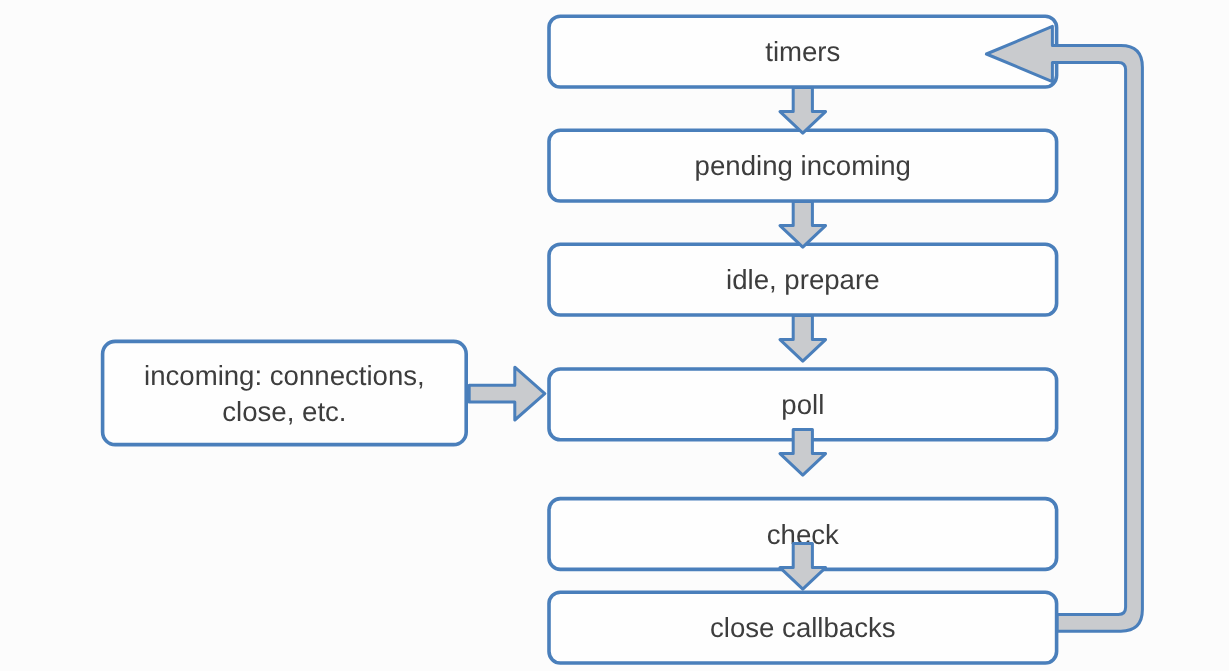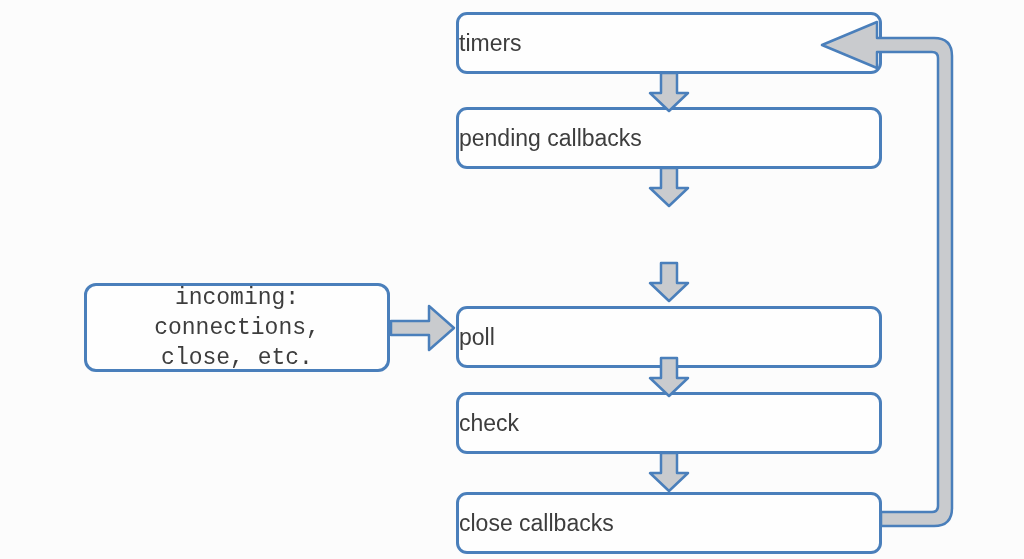--- a/index.html
+++ b/index.html
@@ -27,20 +27,21 @@
     position: absolute;
     left: 456px;
     width: 426px;
     height: 62px;
     box-sizing: border-box;
     background: var(--box-fill);
     border: 3px solid var(--box-border);
     border-radius: 11px;
     display: flex;
     align-items: center;
+    justify-content: center;
     font-size: 23px;
     color: var(--text-color);
     z-index: 1;
   }
   .side-box {
     position: absolute;
     left: 84px;
     top: 283px;
     width: 306px;
     height: 89px;
@@ -51,21 +52,21 @@
     display: flex;
     flex-direction: column;
     align-items: center;
     justify-content: center;
     font-size: 23px;
     line-height: 30px;
     color: var(--text-color);
     text-align: center;
     z-index: 1;
   }
-  .side-box span { display: block; font-family: Liberation Mono, monospace; }
+  .side-box span { display: block; }
   svg.arrows {
     position: absolute;
     left: 0;
     top: 0;
     width: 1024px;
     height: 559px;
     z-index: 2;
     pointer-events: none;
   }
   .arrow {
@@ -77,26 +78,29 @@
 </style>
 </head>
 <body>
 
 <div class="canvas">
 
   <div class="phase-box" style="top:12px">
     <span>timers</span>
   </div>
   <div class="phase-box" style="top:107px">
-    <span>pending callbacks</span>
+    <span>pending incoming</span>
+  </div>
+  <div class="phase-box" style="top:202px">
+    <span>idle, prepare</span>
   </div>
   <div class="phase-box" style="top:306px">
     <span>poll</span>
   </div>
-  <div class="phase-box" style="top:392px">
+  <div class="phase-box" style="top:414px">
     <span>check</span>
   </div>
   <div class="phase-box" style="top:492px">
     <span>close callbacks</span>
   </div>
 
   <div class="side-box">
     <span>incoming: connections,</span>
     <span>close, etc.</span>
   </div>

